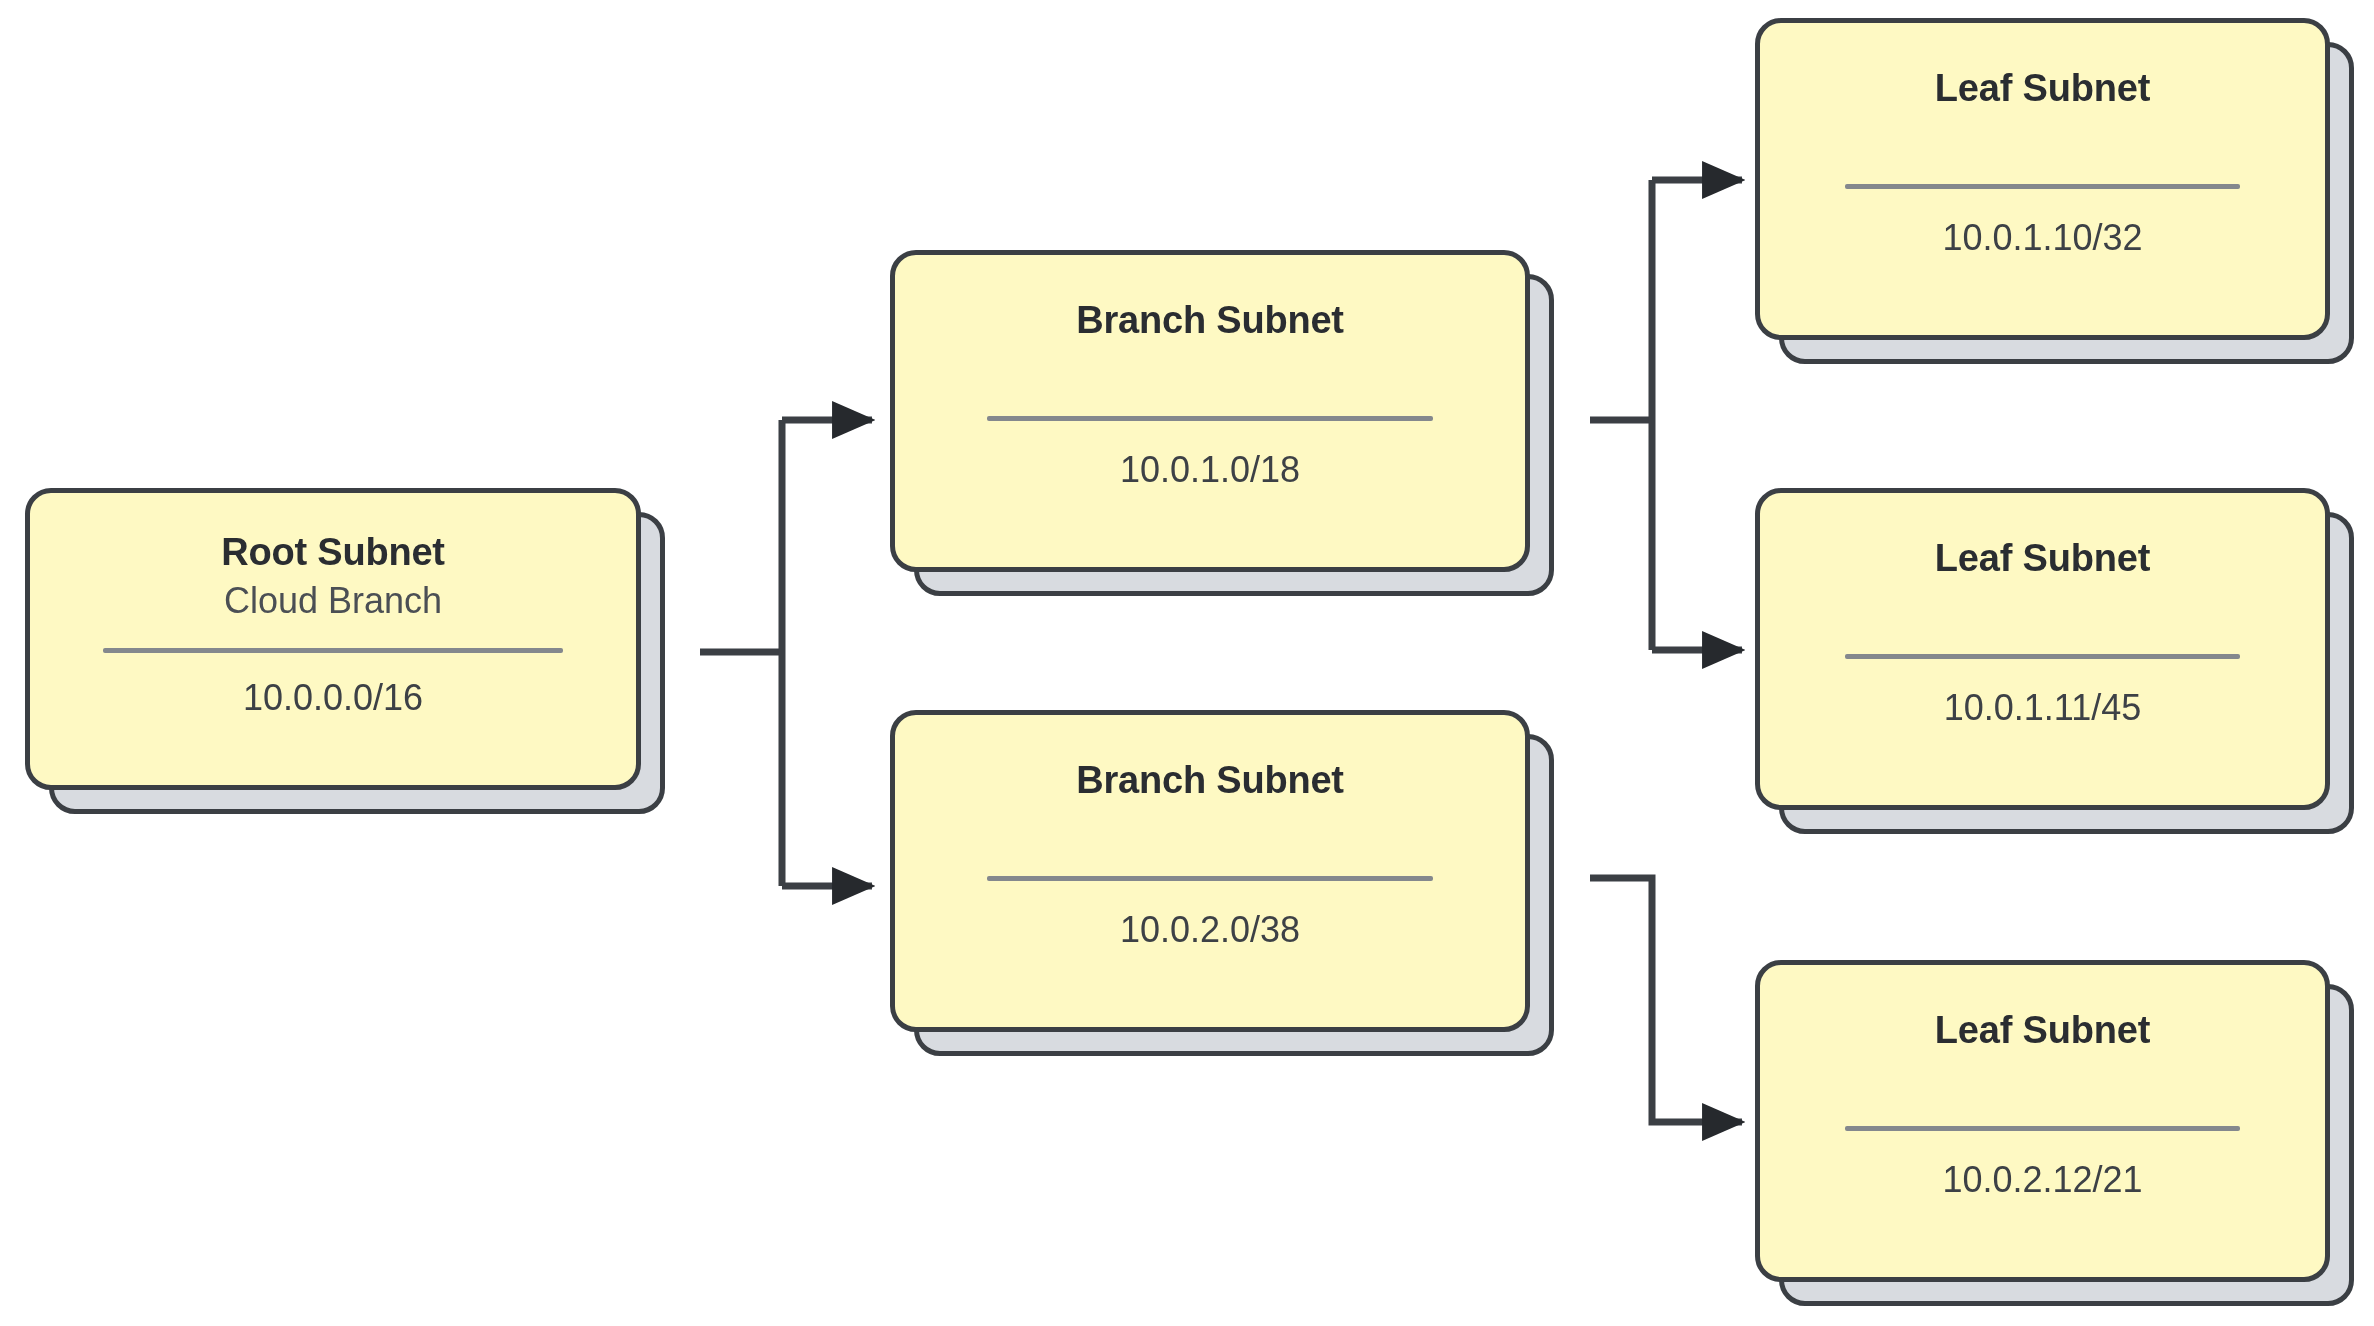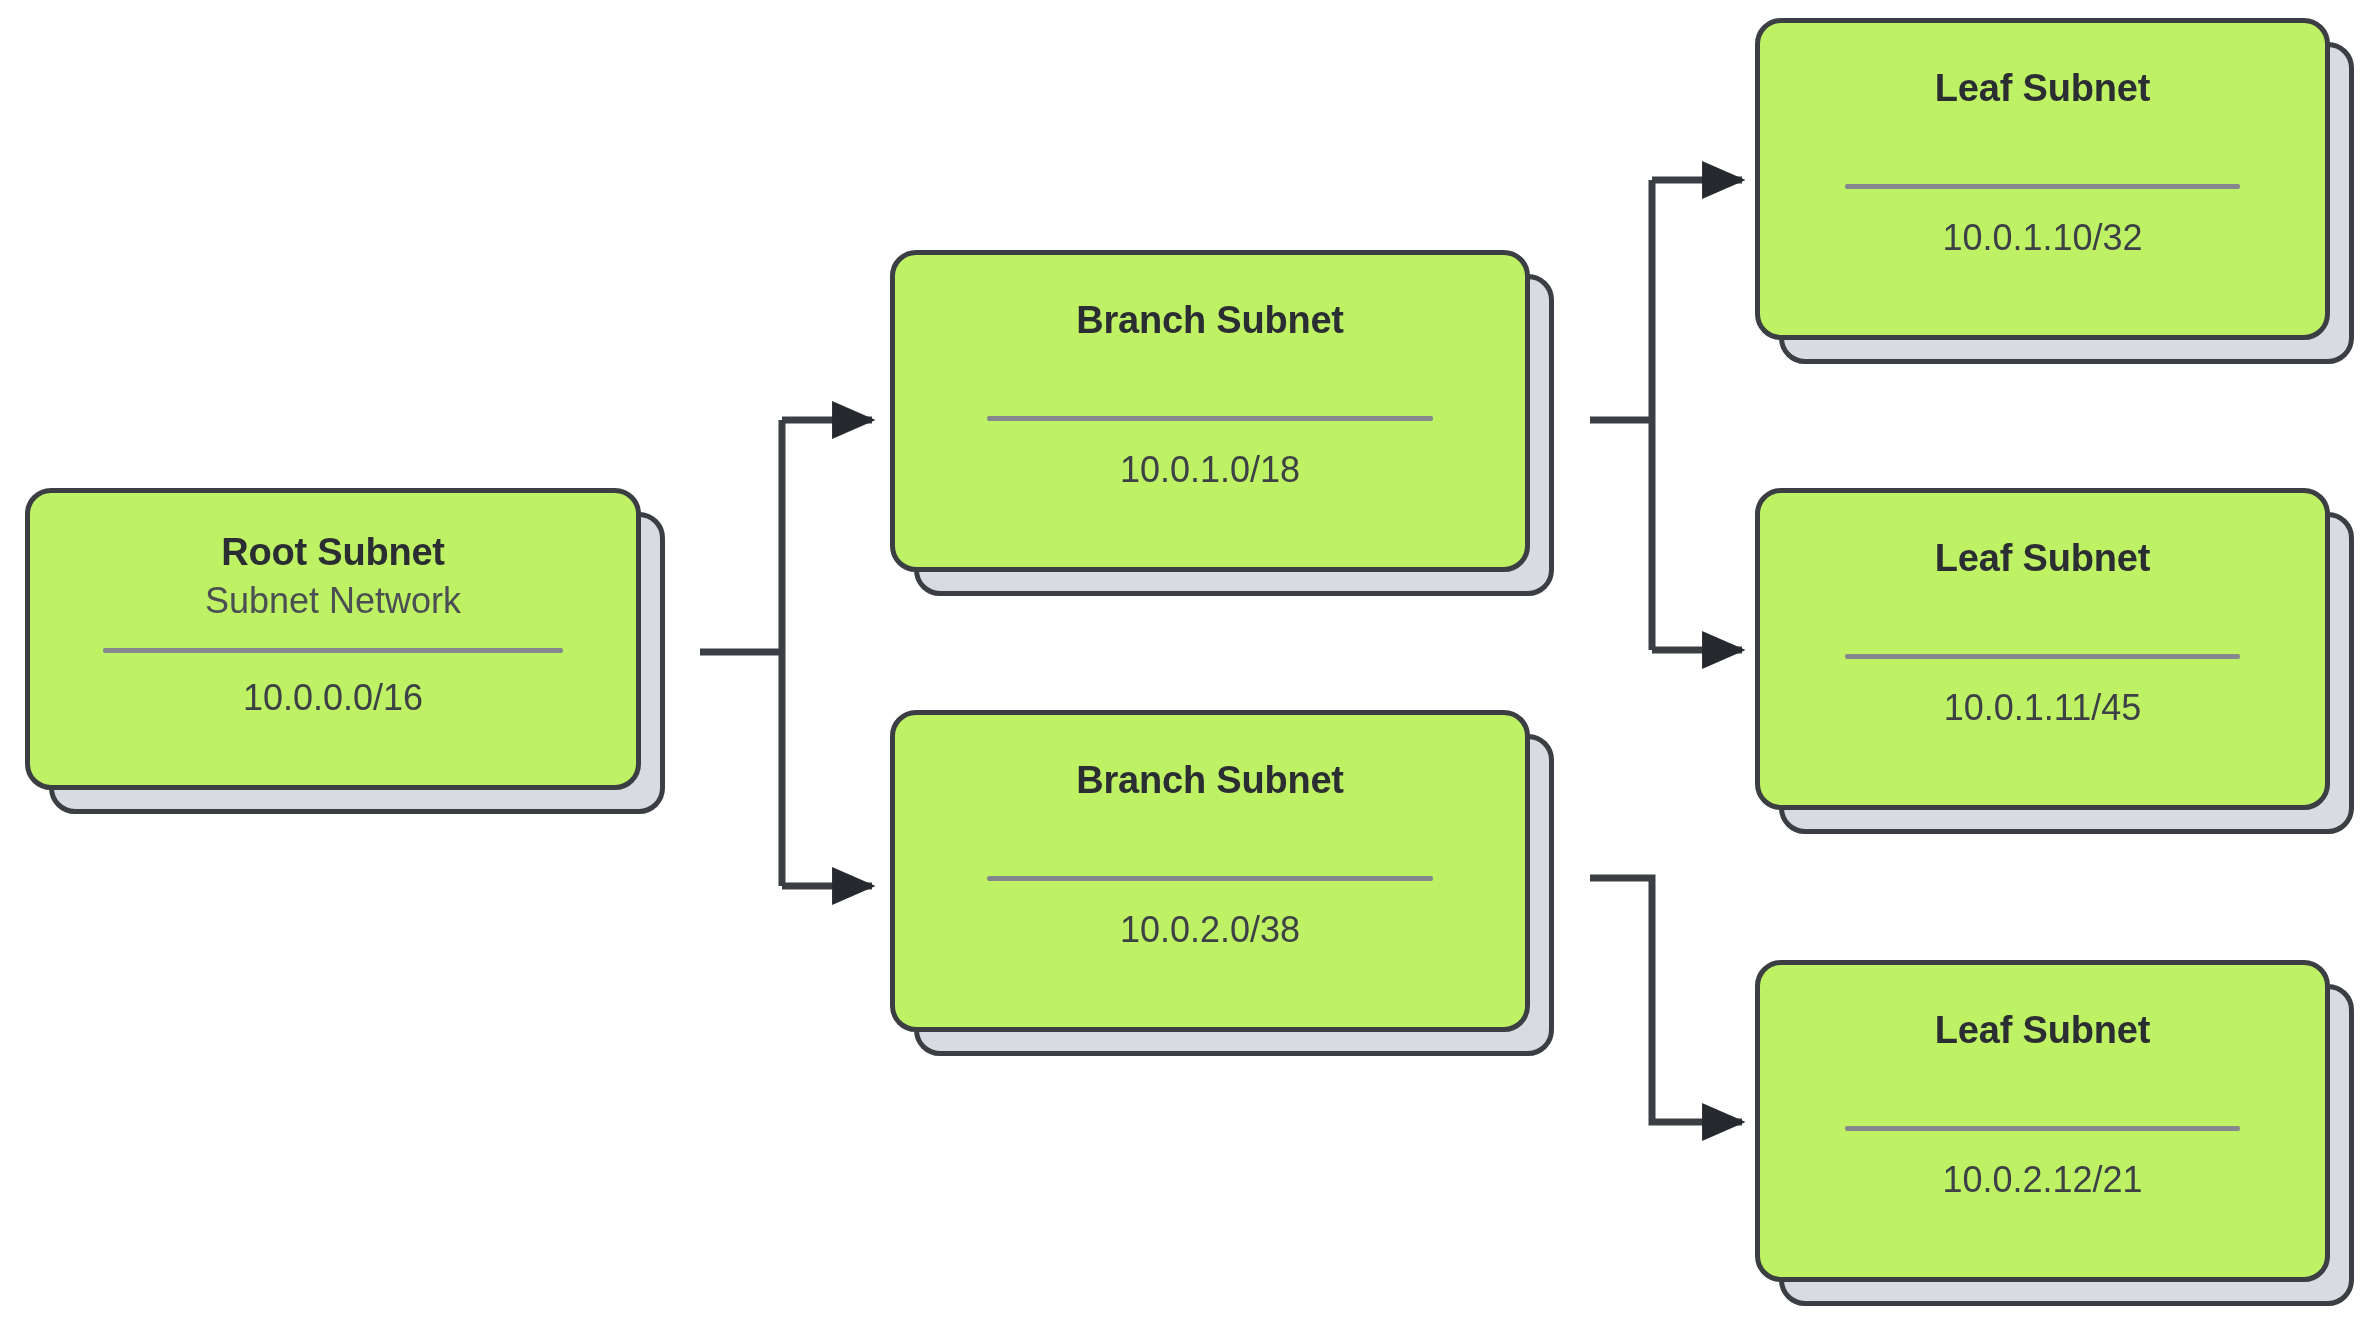--- a/index.html
+++ b/index.html
@@ -44,21 +44,21 @@
     border: 5px solid #3b3f44;
     border-radius: 26px;
   }
   .card-front {
     position: absolute;
     left: 0;
     top: 0;
     width: 100%;
     height: 100%;
     box-sizing: border-box;
-    background: #bef264;
+    background: #fef9c3;
     border: 5px solid #3b3f44;
     border-radius: 26px;
     display: flex;
     flex-direction: column;
     align-items: center;
   }
   .card-title {
     font-size: 38px;
     font-weight: bold;
     color: #2a2d31;
@@ -124,21 +124,21 @@
     <path d="M 1652 180 L 1742 180" fill="none" stroke="#3b3f44" stroke-width="7" marker-end="url(#arrow)"></path>
     <path d="M 1652 650 L 1742 650" fill="none" stroke="#3b3f44" stroke-width="7" marker-end="url(#arrow)"></path>
 
     <path d="M 1590 878 L 1652 878 L 1652 1122 L 1742 1122" fill="none" stroke="#3b3f44" stroke-width="7" marker-end="url(#arrow)"></path>
   </svg>
 
   <div class="node node-root" style="left:25px; top:488px; width:616px; height:302px;">
     <div class="card-shadow"></div>
     <div class="card-front">
       <div class="card-title">Root Subnet</div>
-      <div class="card-subtitle">Subnet Network</div>
+      <div class="card-subtitle">Cloud Branch</div>
       <div class="card-divider"></div>
       <div class="card-meta">10.0.0.0/16</div>
     </div>
   </div>
 
   <div class="node node-branch" style="left:890px; top:250px; width:640px; height:322px;">
     <div class="card-shadow"></div>
     <div class="card-front">
       <div class="card-title">Branch Subnet</div>
       <div class="card-divider"></div>

